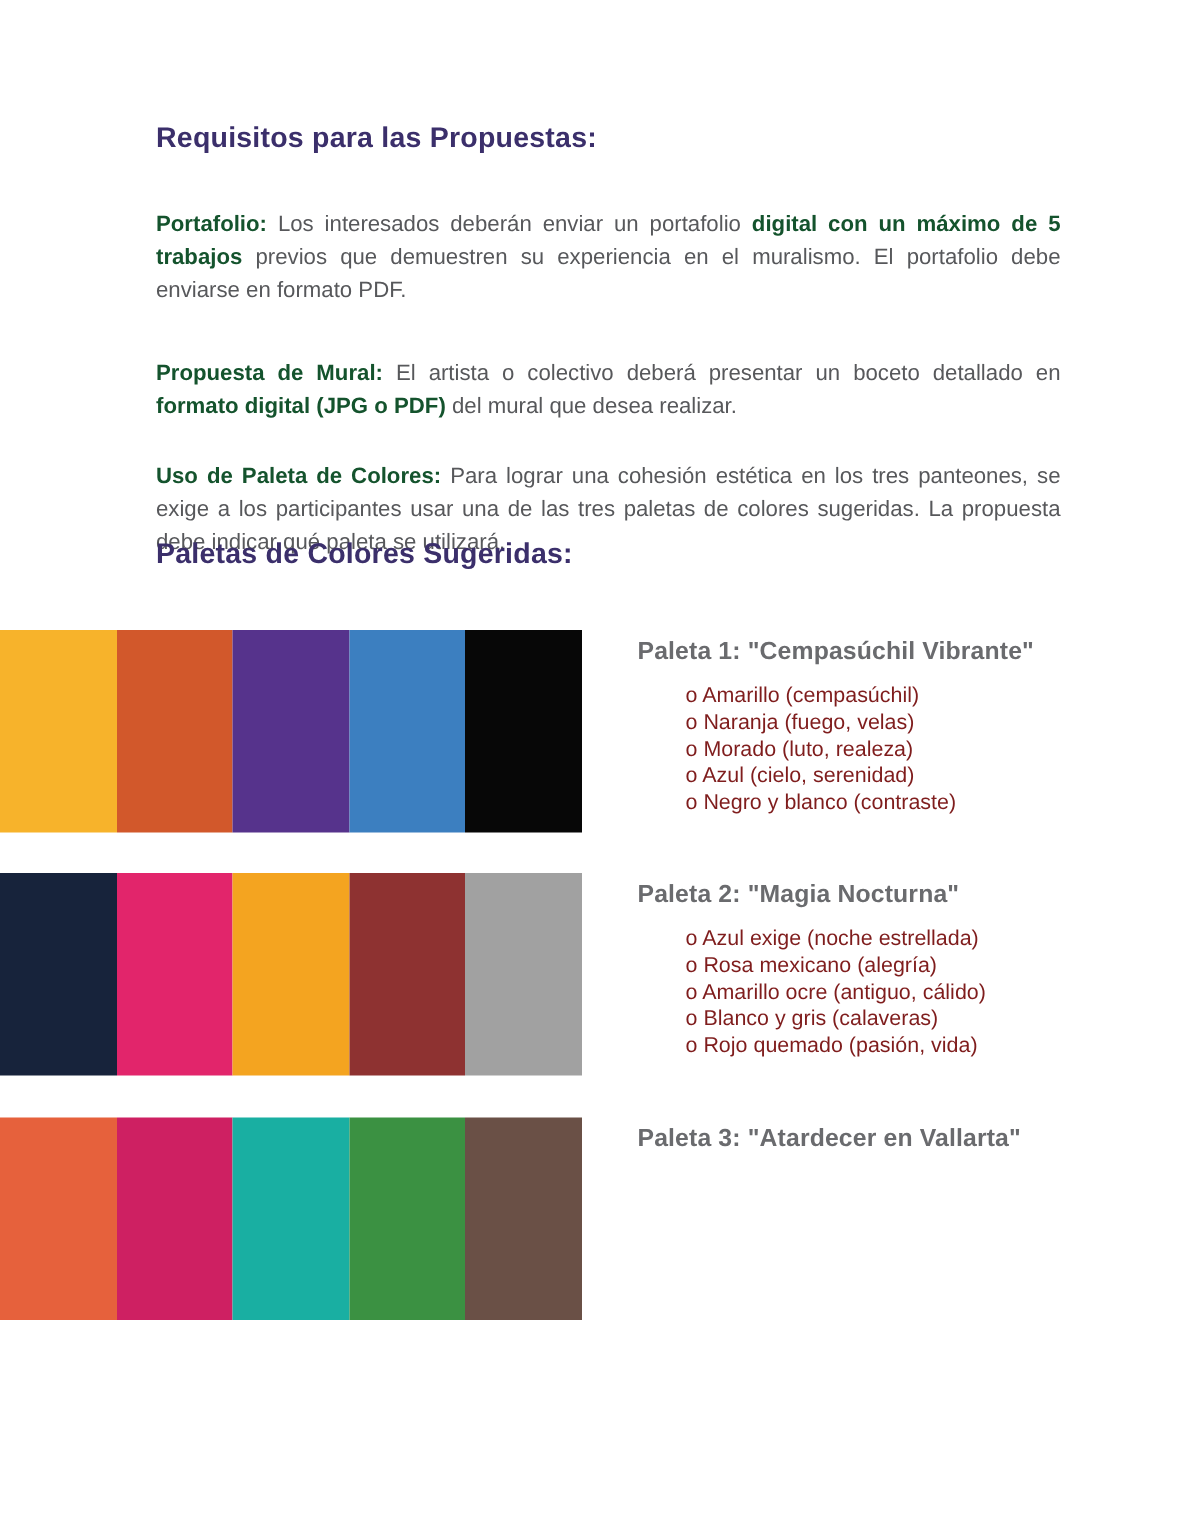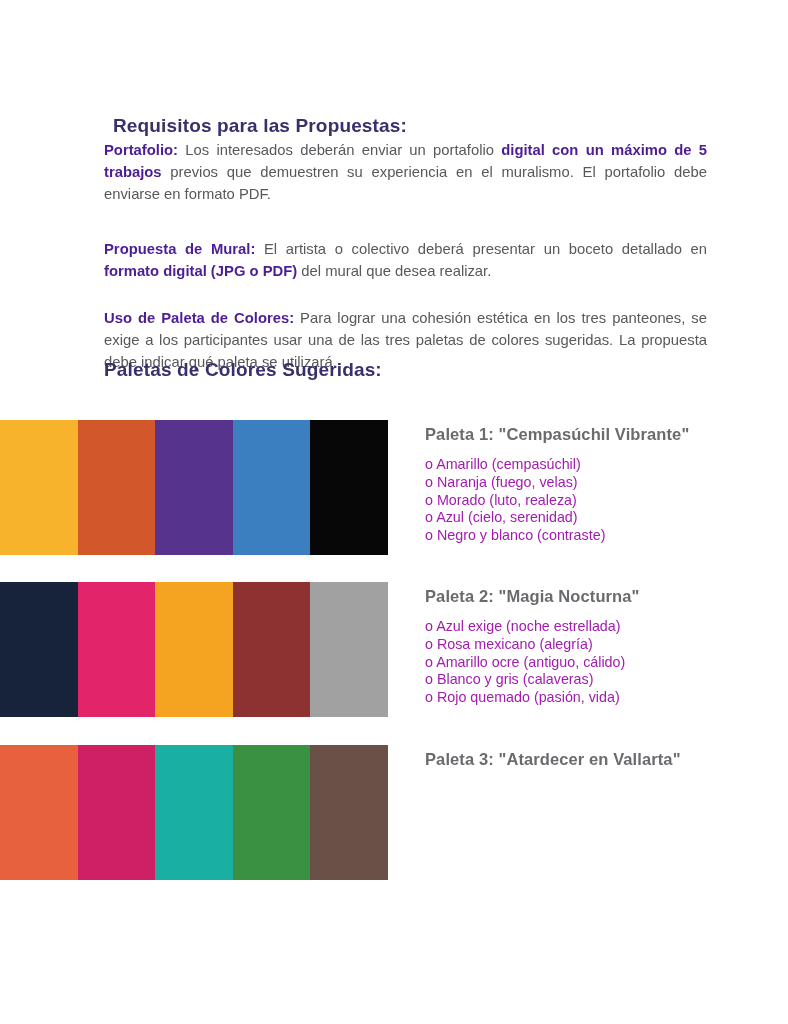--- a/index.html
+++ b/index.html
@@ -13,32 +13,32 @@
     overflow: hidden;
   }
   .main-heading {
     position: absolute;
     left: 104px;
     font-size: 19px;
     font-weight: 700;
     letter-spacing: 0.15px;
     color: #3B2F6B;
   }
-  #h-req { top: 115px; margin-left: 9px; }
+  #h-req { top: 82px; }
   #h-pal { top: 359px; }
   .para {
     position: absolute;
     left: 104px;
     width: 603px;
     font-size: 14.8px;
     line-height: 21.8px;
     color: #57585B;
     text-align: justify;
   }
-  .para .seg-bold { font-weight: 700; color: #4c1d95; }
+  .para .seg-bold { font-weight: 700; color: #14532d; }
   #p1 { top: 140px; }
   #p2 { top: 211px; margin-top: 28px; }
   #p3 { top: 267px; margin-top: 41px; }
   .palette-row {
     position: absolute;
     left: 0;
     width: 788px;
     display: flex;
     align-items: flex-start;
   }
@@ -60,21 +60,22 @@
   .palette-title {
     font-size: 16.5px;
     font-weight: 700;
     letter-spacing: 0.1px;
     color: #6A6B6E;
   }
   .palette-items { margin-top: 12px; }
   .palette-item {
     font-size: 14.3px;
     line-height: 17.8px;
-    color: #a21caf;
+    color: #7f1d1d;
+    margin-left: 32px;
   }
 </style>
 </head>
 <body>
 
 <div class="page">
 
   <h2 class="main-heading" id="h-req" style="color: rgb(59, 47, 107);">Requisitos para las Propuestas:</h2>
 
   <p class="para" id="p1"><span class="seg-bold">Portafolio: </span><span>Los interesados deberán enviar un portafolio </span><span class="seg-bold">digital con un máximo de 5 trabajos</span><span> previos que demuestren su experiencia en el muralismo. El portafolio debe enviarse en formato PDF.</span></p>

